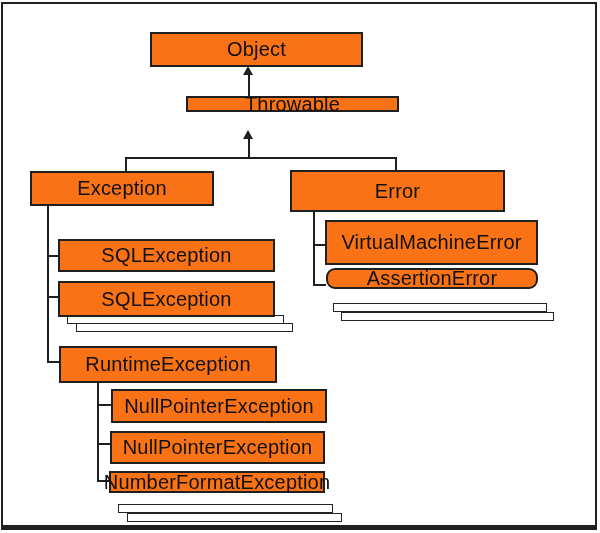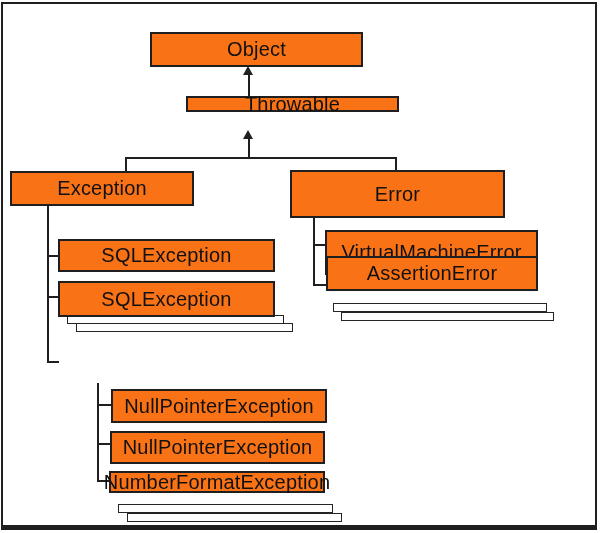--- a/index.html
+++ b/index.html
@@ -100,32 +100,33 @@
   <div class="stack" style="left:118px; top:504px; width:215px; height:9px;"></div>
   <div class="stack" style="left:127px; top:513px; width:215px; height:9px;"></div>
 
   <div class="stack" style="left:333px; top:303px; width:214px; height:9px;"></div>
   <div class="stack" style="left:341px; top:312px; width:213px; height:9px;"></div>
 
   <div class="node" style="left:150px; top:32px; width:213px; height:35px;">Object</div>
 
   <div class="node" style="left:150px; top:96px; width:213px; height:16px;margin-left:36px;">Throwable</div>
 
-  <div class="node" style="left:10px; top:171px; width:184px; height:35px;">Exception</div>
+  <div class="node" style="left:30px; top:171px; width:184px; height:35px;">Exception</div>
 
-  <div class="node" style="left:290px; top:170px; width:215px; height:48px;">Error</div>
+  <div class="node" style="left:290px; top:170px; width:215px; height:42px;">Error</div>
 
   <div class="node" style="left:58px; top:239px; width:217px; height:33px;">SQLException</div>
 
   <div class="node" style="left:58px; top:281px; width:217px; height:36px;">SQLException</div>
 
+  <div class="node" style="left:59px; top:346px; width:218px; height:37px;">RuntimeException</div>
 
   <div class="node" style="left:111px; top:389px; width:216px; height:34px;">NullPointerException</div>
 
   <div class="node" style="left:110px; top:431px; width:215px; height:33px;">NullPointerException</div>
 
   <div class="node" style="left:109px; top:471px; width:216px; height:22px;">NumberFormatException</div>
 
-  <div class="node" style="left:325px; top:230px; width:213px; height:45px;">VirtualMachineError</div>
+  <div class="node" style="left:325px; top:220px; width:213px; height:45px;">VirtualMachineError</div>
 
-  <div class="node" style="left:326px; top:256px; width:212px; height:35px;">AssertionError</div>
+  <div class="node" style="left:326px; top:268px; width:212px; height:21px;border-radius:9px;">AssertionError</div>
 
 </div>
 
 </body></html>

